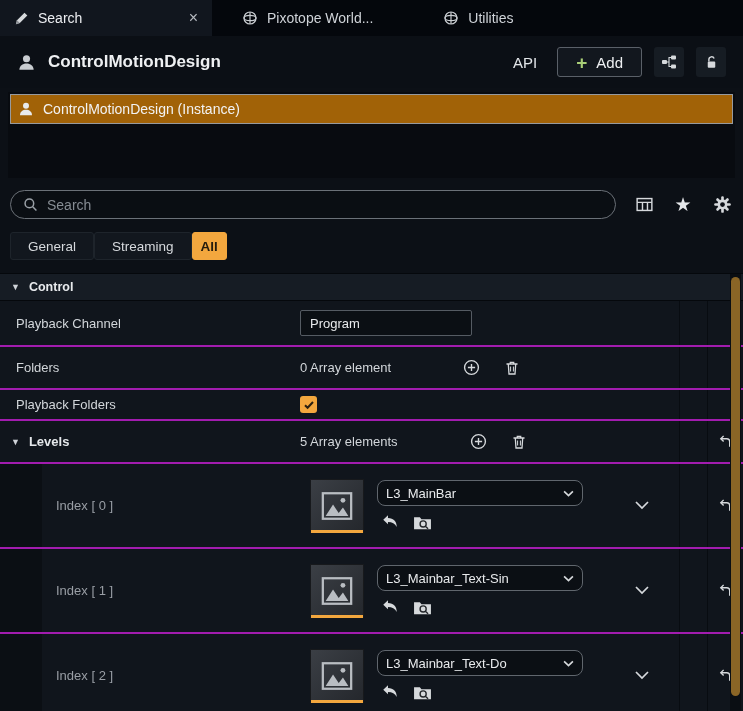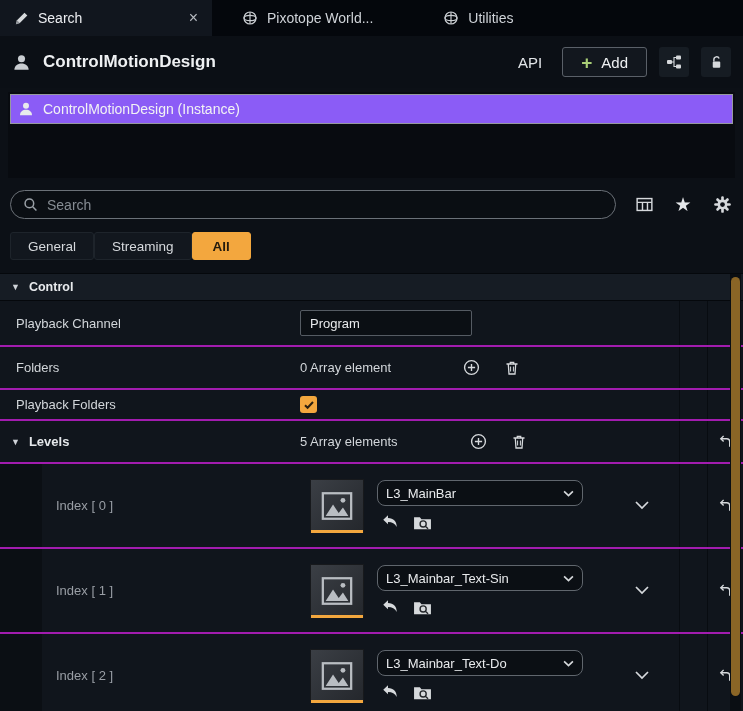--- a/index.html
+++ b/index.html
@@ -15,49 +15,49 @@
 
   
   .tabbar { height:36px; background:#04070c; display:flex; align-items:stretch; flex-shrink:0; }
   .tab { display:flex; align-items:center; gap:9px; padding:0 14px; font-size:14px; color:#cfd3d8; cursor:default; }
   .tab.active { background:#11161e; width:212px; color:#eceef1; }
   .tab.active .close { margin-left:auto; font-size:16px; color:#b6bac0; }
   .tab.t2 { margin-left:16px; }
   .tab.t3 { margin-left:42px; }
 
   
-  .header { height:52px; display:flex; align-items:center; padding:0 12px; gap:12px; background:#0b0f15; flex-shrink:0; }
+  .header { height:52px; display:flex; align-items:center; padding:0 17px; gap:12px; background:#0b0f15; flex-shrink:0; }
   .header-title { font-size:17px; font-weight:bold; color:#eef0f2; margin-right:auto; }
   .api-btn { font-size:15px; color:#e3e6e9; padding:4px 8px; }
   .add-btn { display:flex; align-items:center; gap:9px; border:1px solid #5a6068; background:#12171e;
              height:30px; padding:0 18px; border-radius:3px; font-size:15px; color:#eef0f2; }
   .add-plus { color:#a9ce77; font-size:19px; font-weight:bold; line-height:1; }
   .icon-btn { width:30px; height:30px; background:#161c23; border-radius:3px;
               display:flex; align-items:center; justify-content:center; }
 
   
   .instance-box { margin:4px 8px 0; height:86px; background:#080b10; padding:2px; flex-shrink:0; }
-  .instance-row { height:30px; background:#8b5cf6; border:1px solid #979a9e;
+  .instance-row { height:30px; background:#a16207; border:1px solid #979a9e;
                   display:flex; align-items:center; gap:9px; padding:0 7px; font-size:14px; color:#f2f3f4; }
 
   
   .search-row { margin-top:12px; padding:0 10px; display:flex; align-items:center; flex-shrink:0; }
   .search-pill { flex:1; height:29px; border:1.5px solid #6b7178; border-radius:15px; background:#0a0e13;
                  display:flex; align-items:center; gap:9px; padding:0 12px; }
   .search-pill input { flex:1; background:transparent; border:none; outline:none; color:#cfd3d8; font-size:14px; }
   .search-pill input::placeholder { color:#868c93; }
   .search-tools { display:flex; align-items:center; gap:17px; margin-left:17px; }
   .tool { width:22px; height:22px; display:flex; align-items:center; justify-content:center; }
   .star-glyph { font-size:19px; color:#e6e8eb; line-height:1; }
 
   
   .filter-row { display:flex; gap:0; padding:13px 10px 13px; flex-shrink:0; }
   .filter-btn { height:28px; padding:0 17px; background:#12171e; border:1px solid #1e242b;
                 color:#d6d9dd; font-size:13.5px; border-radius:3px; display:flex; align-items:center; }
-  .filter-btn.active { background:#f3a73e; border-color:#f3a73e; color:#241b0d; font-weight:bold; padding:0 20px; }
+  .filter-btn.active { background:#f3a73e; border-color:#f3a73e; color:#241b0d; font-weight:bold; padding:0 8px; }
 
   
   .propgrid { flex:1; position:relative; background:#0e1218; border-top:1px solid #05080c; overflow:hidden; }
   .section-hdr { height:27px; background:#161c24; display:flex; align-items:center; gap:9px; padding:0 11px;
                  font-size:12.5px; font-weight:bold; color:#e8eaed; border-bottom:1px solid #05080c; }
   .tri { font-size:9px; color:#cfd3d8; }
 
   .prow { display:grid; grid-template-columns:292px 1fr 28px 36px; align-items:center;
           border-bottom:2px solid #a21caf; background:#10151c; }
   .prow .colsep { align-self:stretch; border-left:1px solid #080c11; }

